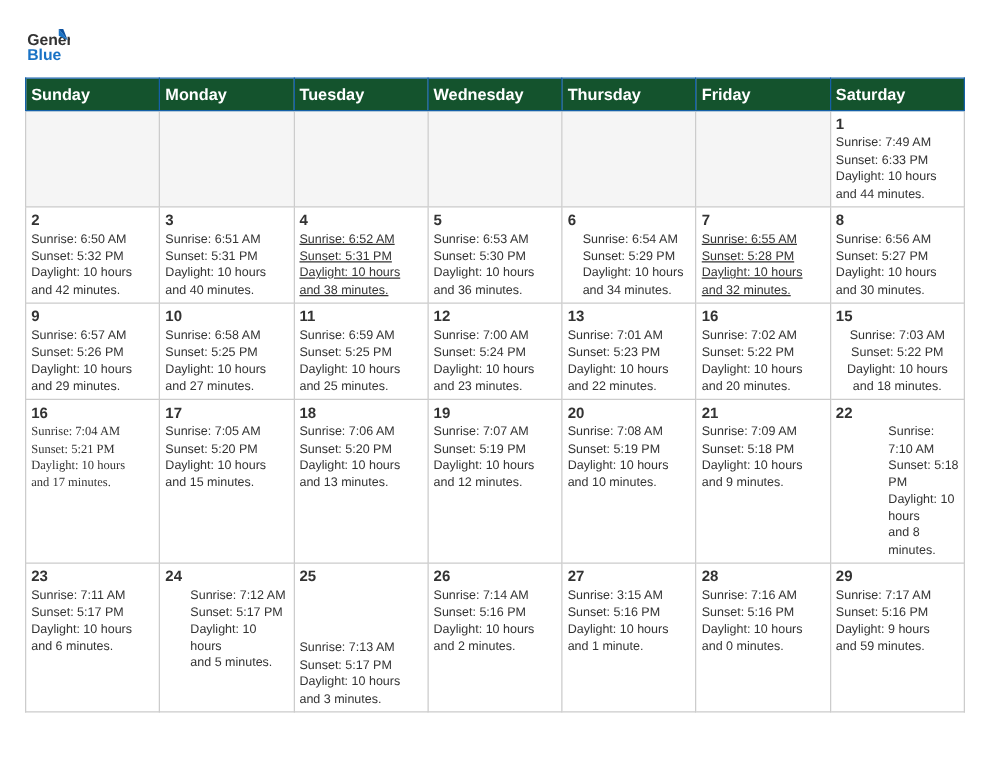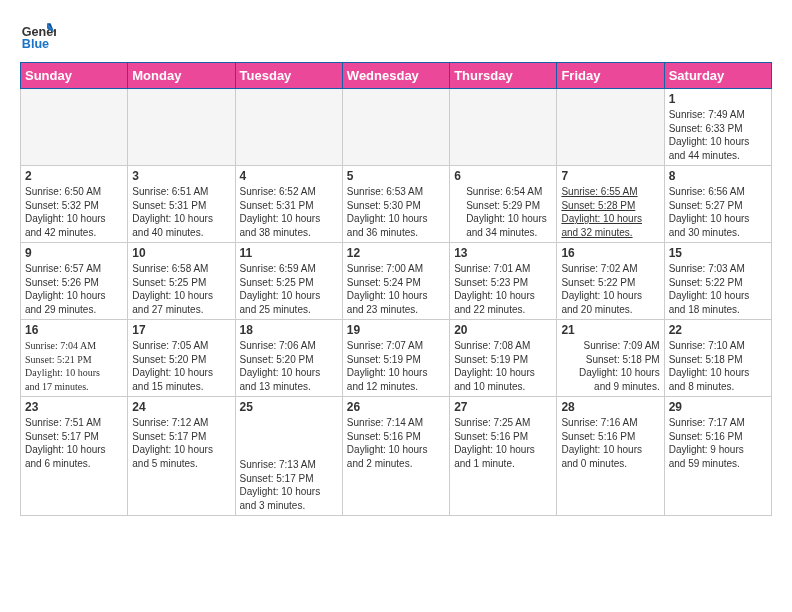--- a/index.html
+++ b/index.html
@@ -41,21 +41,21 @@
     .location {
       font-size: 14px;
       color: #444;
     }
     .calendar {
       width: 100%;
       border-collapse: collapse;
       border: 1px solid #aaa;
     }
     .calendar th {
-      background: #ec4899;
+      background: #14532d;
       color: #fff;
       font-size: 13px;
       font-weight: bold;
       padding: 5px 4px;
       text-align: left;
       border: 1px solid #1560a8;
     }
     .calendar td {
       vertical-align: top;
       border: 1px solid #ccc;
@@ -139,21 +139,21 @@
           </td>
           <td>
             <span class="day-num">3</span>
             <div class="day-info" style="white-space: pre-line;">Sunrise: 6:51 AM
 Sunset: 5:31 PM
 Daylight: 10 hours
 and 40 minutes.</div>
           </td>
           <td>
             <span class="day-num">4</span>
-            <div class="day-info" style="white-space: pre-line;">Sunrise: 6:52 AM
+            <div class="day-info" style="white-space: pre-line; text-decoration: underline;">Sunrise: 6:52 AM
 Sunset: 5:31 PM
 Daylight: 10 hours
 and 38 minutes.</div>
           </td>
           <td>
             <span class="day-num">5</span>
             <div class="day-info" style="white-space: pre-line;">Sunrise: 6:53 AM
 Sunset: 5:30 PM
 Daylight: 10 hours
 and 36 minutes.</div>
@@ -218,21 +218,21 @@
           </td>
           <td>
             <span class="day-num">16</span>
             <div class="day-info" style="white-space: pre-line;">Sunrise: 7:02 AM
 Sunset: 5:22 PM
 Daylight: 10 hours
 and 20 minutes.</div>
           </td>
           <td>
             <span class="day-num">15</span>
-            <div class="day-info" style="white-space: pre-line;">Sunrise: 7:03 AM
+            <div class="day-info" style="white-space: pre-line; text-align: center;">Sunrise: 7:03 AM
 Sunset: 5:22 PM
 Daylight: 10 hours
 and 18 minutes.</div>
           </td>
         </tr>
         <tr>
           <td>
             <span class="day-num">16</span>
             <div class="day-info" style="white-space: pre-line; font-family: Liberation Serif, serif;">Sunrise: 7:04 AM
 Sunset: 5:21 PM
@@ -262,65 +262,65 @@
           </td>
           <td>
             <span class="day-num">20</span>
             <div class="day-info" style="white-space: pre-line;">Sunrise: 7:08 AM
 Sunset: 5:19 PM
 Daylight: 10 hours
 and 10 minutes.</div>
           </td>
           <td>
             <span class="day-num">21</span>
-            <div class="day-info" style="white-space: pre-line; text-align: right;">Sunrise: 7:09 AM
+            <div class="day-info" style="white-space: pre-line;">Sunrise: 7:09 AM
 Sunset: 5:18 PM
 Daylight: 10 hours
 and 9 minutes.</div>
           </td>
           <td>
             <span class="day-num">22</span>
-            <div class="day-info" style="white-space: pre-line;">Sunrise: 7:10 AM
+            <div class="day-info" style="white-space: pre-line; margin-left: 42px;">Sunrise: 7:10 AM
 Sunset: 5:18 PM
 Daylight: 10 hours
 and 8 minutes.</div>
           </td>
         </tr>
         <tr>
           <td>
             <span class="day-num">23</span>
-            <div class="day-info" style="white-space: pre-line;">Sunrise: 7:51 AM
+            <div class="day-info" style="white-space: pre-line;">Sunrise: 7:11 AM
 Sunset: 5:17 PM
 Daylight: 10 hours
 and 6 minutes.</div>
           </td>
           <td>
             <span class="day-num">24</span>
-            <div class="day-info" style="white-space: pre-line;">Sunrise: 7:12 AM
+            <div class="day-info" style="white-space: pre-line; margin-left: 20px;">Sunrise: 7:12 AM
 Sunset: 5:17 PM
 Daylight: 10 hours
 and 5 minutes.</div>
           </td>
           <td>
             <span class="day-num">25</span>
             <div class="day-info" style="white-space: pre-line; margin-top: 44px;">Sunrise: 7:13 AM
 Sunset: 5:17 PM
 Daylight: 10 hours
 and 3 minutes.</div>
           </td>
           <td>
             <span class="day-num">26</span>
             <div class="day-info" style="white-space: pre-line;">Sunrise: 7:14 AM
 Sunset: 5:16 PM
 Daylight: 10 hours
 and 2 minutes.</div>
           </td>
           <td>
             <span class="day-num">27</span>
-            <div class="day-info" style="white-space: pre-line;">Sunrise: 7:25 AM
+            <div class="day-info" style="white-space: pre-line;">Sunrise: 3:15 AM
 Sunset: 5:16 PM
 Daylight: 10 hours
 and 1 minute.</div>
           </td>
           <td>
             <span class="day-num">28</span>
             <div class="day-info" style="white-space: pre-line;">Sunrise: 7:16 AM
 Sunset: 5:16 PM
 Daylight: 10 hours
 and 0 minutes.</div>

